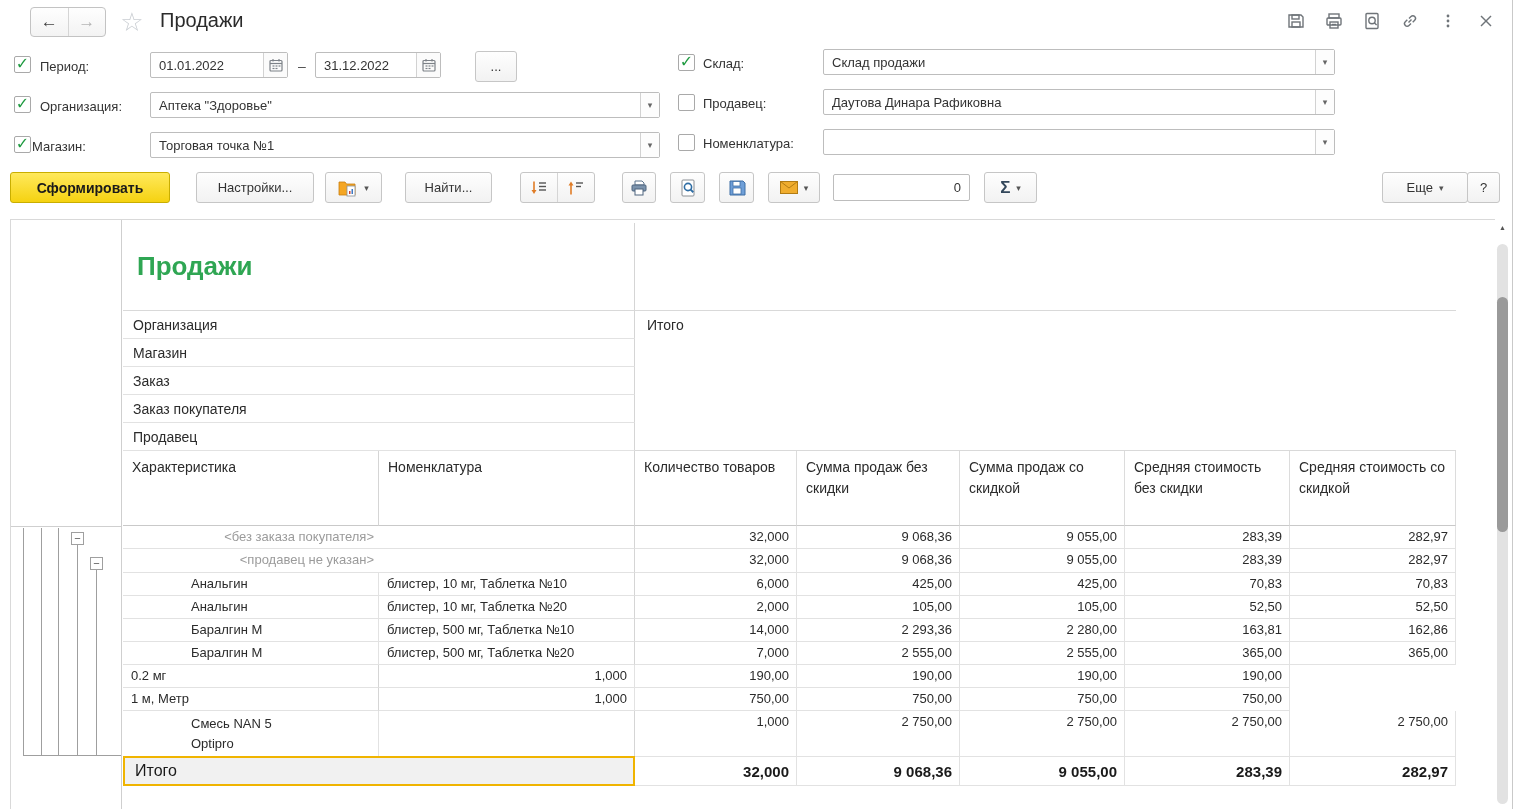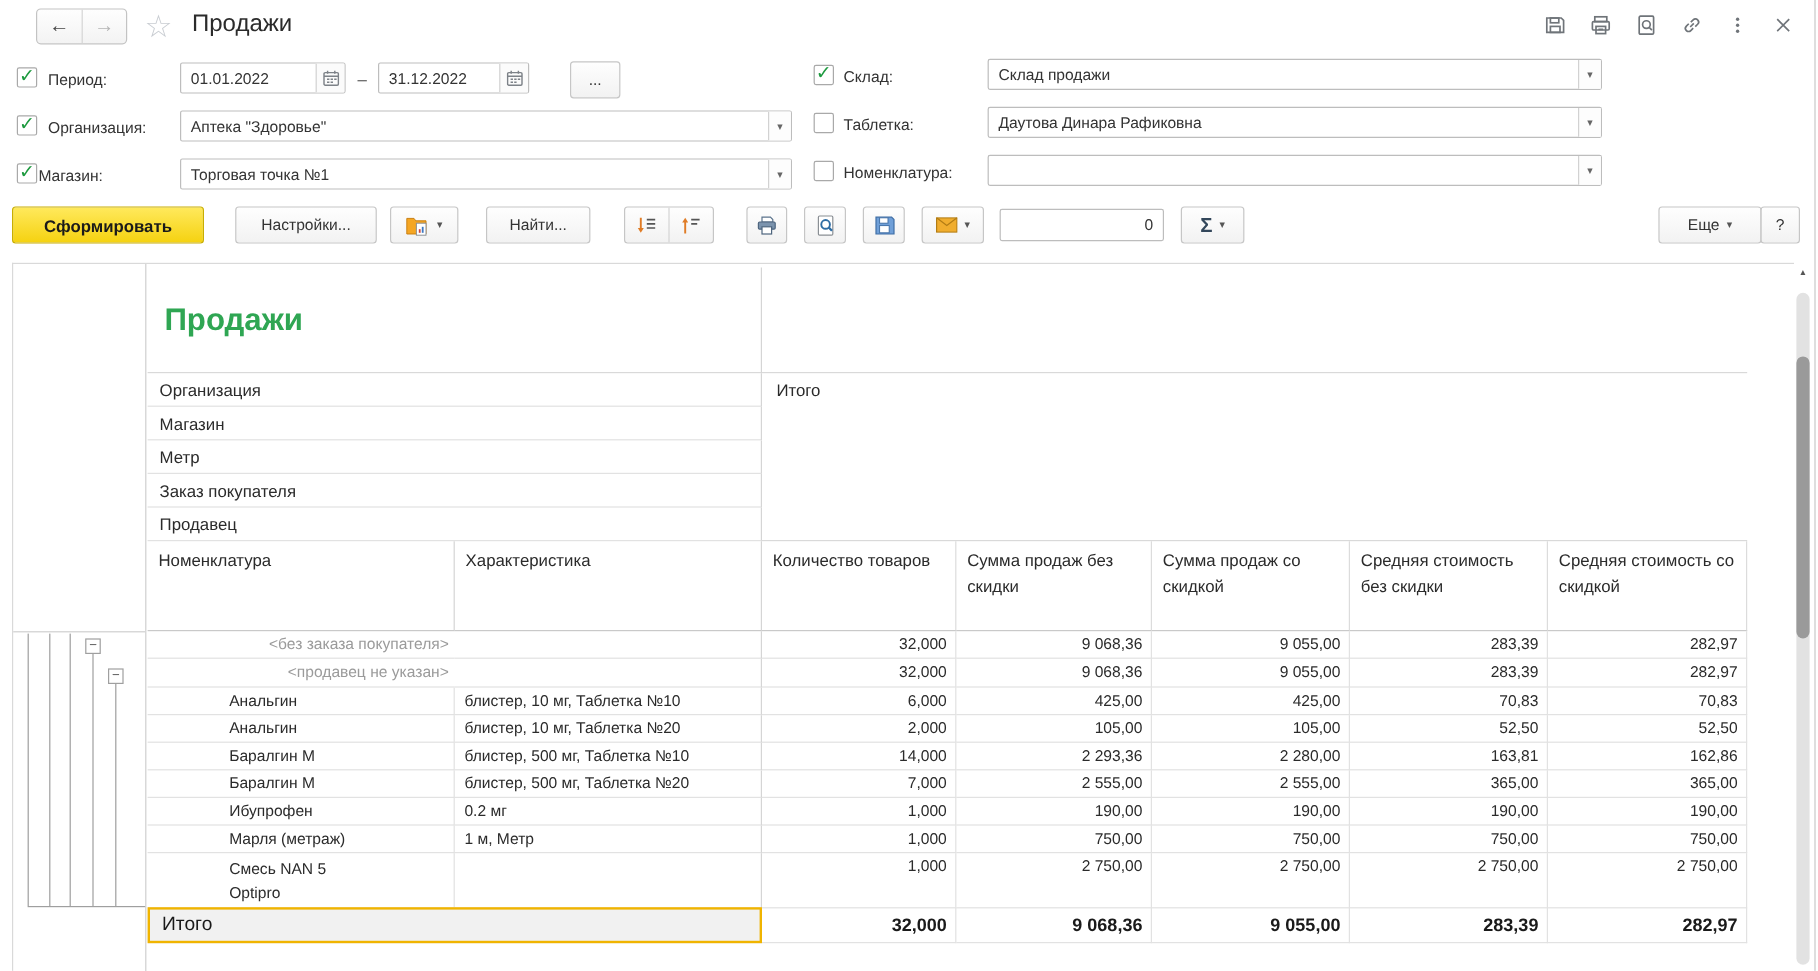--- a/index.html
+++ b/index.html
@@ -194,21 +194,21 @@
   </div>
 <div class="flabel" style="left:40px; top:99px;">Организация:</div>
 <div class="field" style="left:150px; top:92px; width:510px;">
   <div class="val">Аптека "Здоровье"</div>
   <div class="arrowseg">
       <span>▾</span>
     </div>
 </div>
 
 <div class="chk" style="left:678px; top:94px;"></div>
-<div class="flabel" style="left:703px; top:96px;">Таблетка:</div>
+<div class="flabel" style="left:703px; top:96px;">Продавец:</div>
 <div class="field" style="left:823px; top:89px; width:512px;">
   <div class="val">Даутова Динара Рафиковна</div>
   <div class="arrowseg">
       <span>▾</span>
     </div>
 </div>
 
 <div class="chk" style="left:14px; top:136px;">
     <span class="mark">✓</span>
   </div>
@@ -338,31 +338,31 @@
     <div class="blank-top cell"></div>
 
     <div class="info-cell cell" style="grid-row:2;">
         <span>Организация</span>
       </div>
     <div class="itogo-cell cell"><span>Итого</span></div>
     <div class="info-cell cell" style="grid-row:3;">
         <span>Магазин</span>
       </div>
     <div class="info-cell cell" style="grid-row:4;">
-        <span>Метр</span>
+        <span>Заказ</span>
       </div>
     <div class="info-cell cell" style="grid-row:5;">
         <span>Заказ покупателя</span>
       </div>
     <div class="info-cell cell" style="grid-row:6;">
         <span>Продавец</span>
       </div>
 
+    <div class="hdr-cell cell" style="grid-row:7; border-right-color:#d5d5d5;"><span>Характеристика</span></div>
     <div class="hdr-cell cell" style="grid-row:7; border-right-color:#d5d5d5;"><span>Номенклатура</span></div>
-    <div class="hdr-cell cell" style="grid-row:7; border-right-color:#d5d5d5;"><span>Характеристика</span></div>
     <div class="hdr-cell cell" style="grid-row:7;"><span>Количество товаров</span></div>
     <div class="hdr-cell cell" style="grid-row:7;"><span>Сумма продаж без скидки</span></div>
     <div class="hdr-cell cell" style="grid-row:7;"><span>Сумма продаж со скидкой</span></div>
     <div class="hdr-cell cell" style="grid-row:7;"><span>Средняя стоимость без скидки</span></div>
     <div class="hdr-cell cell" style="grid-row:7;"><span>Средняя стоимость со скидкой</span></div>
 
     <div class="cell b-b group-name" style="grid-row:8;"><span>&lt;без заказа покупателя&gt;</span></div>
     <div class="cell b-b b-r-strong" style="grid-row:8;"></div>
     <div class="cell b-b b-r num" style="grid-row:8;"><span>32,000</span></div>
     <div class="cell b-b b-r num" style="grid-row:8;"><span>9 068,36</span></div>
@@ -403,29 +403,27 @@
     <div class="cell b-b b-r num" style="grid-row:12;"><span>162,86</span></div>
 
     <div class="cell b-b b-r name-item" style="grid-row:13;"><span>Баралгин М</span></div>
     <div class="cell b-b b-r-strong char-item" style="grid-row:13;"><span>блистер, 500 мг, Таблетка №20</span></div>
     <div class="cell b-b b-r num" style="grid-row:13;"><span>7,000</span></div>
     <div class="cell b-b b-r num" style="grid-row:13;"><span>2 555,00</span></div>
     <div class="cell b-b b-r num" style="grid-row:13;"><span>2 555,00</span></div>
     <div class="cell b-b b-r num" style="grid-row:13;"><span>365,00</span></div>
     <div class="cell b-b b-r num" style="grid-row:13;"><span>365,00</span></div>
 
-    <div class="cell b-b b-r name-item" style="grid-row:14;"><span>Ибупрофен</span></div>
     <div class="cell b-b b-r-strong char-item" style="grid-row:14;"><span>0.2 мг</span></div>
     <div class="cell b-b b-r num" style="grid-row:14;"><span>1,000</span></div>
     <div class="cell b-b b-r num" style="grid-row:14;"><span>190,00</span></div>
     <div class="cell b-b b-r num" style="grid-row:14;"><span>190,00</span></div>
     <div class="cell b-b b-r num" style="grid-row:14;"><span>190,00</span></div>
     <div class="cell b-b b-r num" style="grid-row:14;"><span>190,00</span></div>
 
-    <div class="cell b-b b-r name-item" style="grid-row:15;"><span>Марля (метраж)</span></div>
     <div class="cell b-b b-r-strong char-item" style="grid-row:15;"><span>1 м, Метр</span></div>
     <div class="cell b-b b-r num" style="grid-row:15;"><span>1,000</span></div>
     <div class="cell b-b b-r num" style="grid-row:15;"><span>750,00</span></div>
     <div class="cell b-b b-r num" style="grid-row:15;"><span>750,00</span></div>
     <div class="cell b-b b-r num" style="grid-row:15;"><span>750,00</span></div>
     <div class="cell b-b b-r num" style="grid-row:15;"><span>750,00</span></div>
 
     <div class="cell b-r name-item" style="grid-row:16;"><span class="wrapname">Смесь NAN 5 Optipro</span></div>
     <div class="cell b-r-strong char-item" style="grid-row:16;"><span></span></div>
     <div class="cell b-r num" style="grid-row:16;"><span>1,000</span></div>

